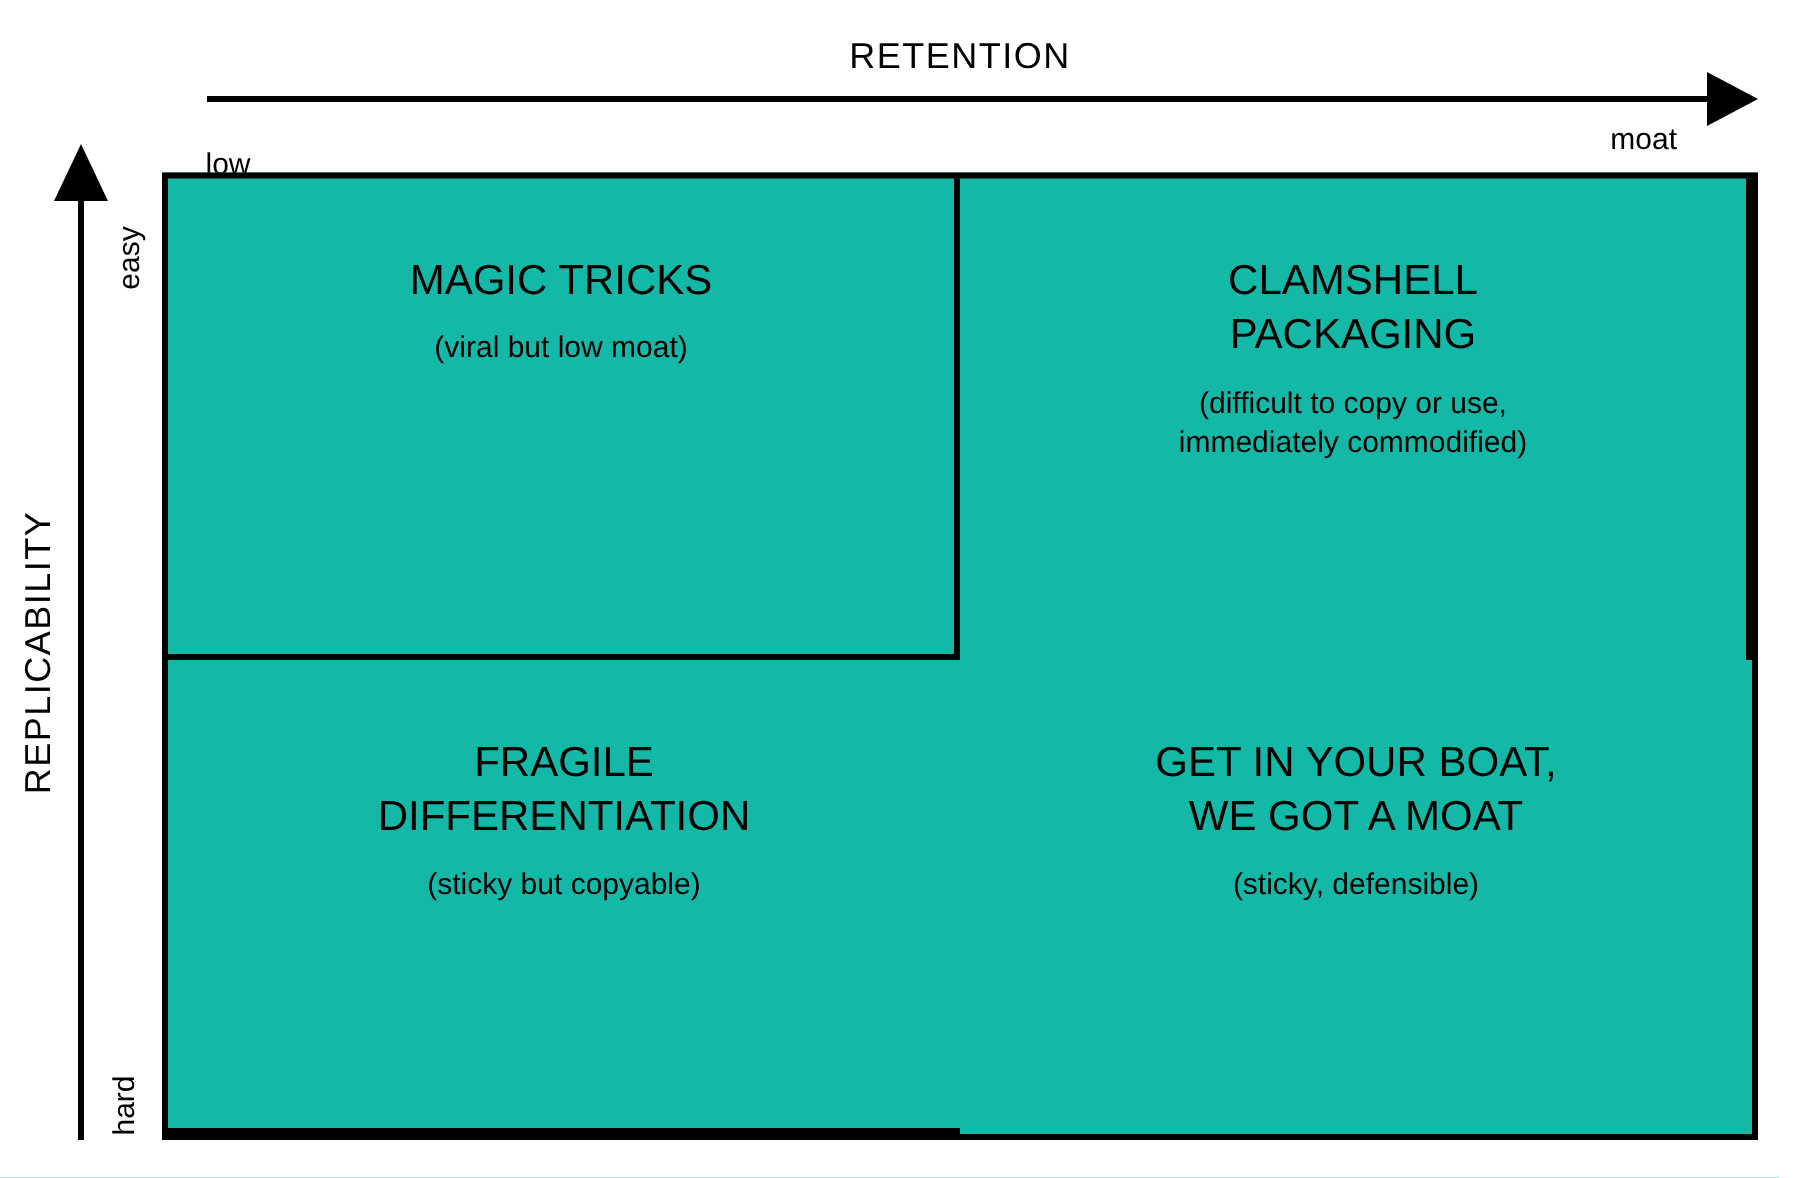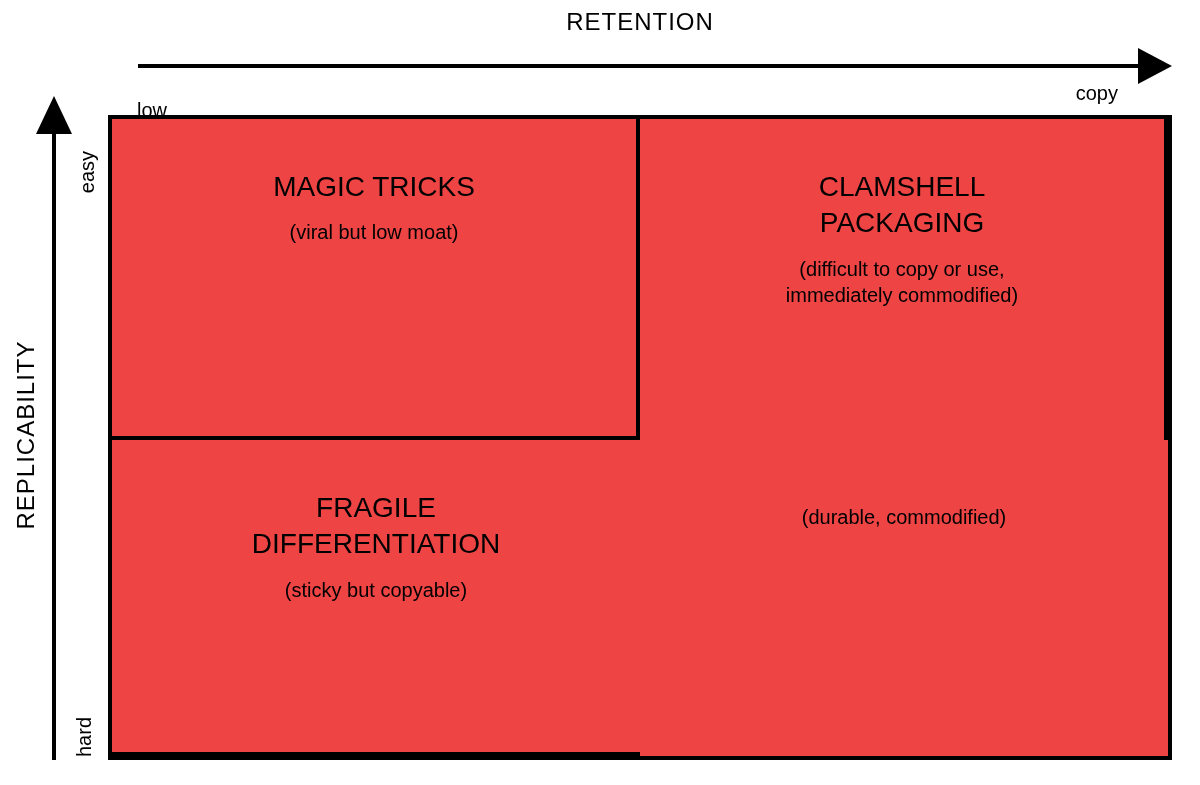--- a/index.html
+++ b/index.html
@@ -18,21 +18,21 @@
   .axis-svg {
     position: absolute;
     left: 0; top: 0;
     width: 1200px; height: 785px;
     pointer-events: none;
   }
 
   .x-axis-title {
     position: absolute;
     left: 108px;
-    top: 8px;
+    top: 24px;
     width: 1064px;
     text-align: center;
     font-size: 24px;
     letter-spacing: 1px;
     white-space: nowrap;
   }
 
   .x-label-low {
     position: absolute;
     left: 137px;
@@ -76,21 +76,21 @@
   .matrix {
     position: absolute;
     left: 108px;
     top: 115px;
     width: 1064px;
     height: 645px;
     border: 4px solid #000000;
     display: grid;
     grid-template-columns: 1fr 1fr;
     grid-template-rows: 321px 1fr;
-    background: #ef4444;
+    background: #14b8a6;
   }
 
   .quadrant {
     display: flex;
     flex-direction: column;
     align-items: center;
     text-align: center;
     padding-top: 50px;
   }
   .quadrant.q-left  { border-right: 4px solid #000000; }
@@ -118,21 +118,21 @@
 
     <line x1="138" y1="66" x2="1142" y2="66" stroke="#000000" stroke-width="4"></line>
     <polygon points="1138,48 1172,66 1138,84" fill="#000000"></polygon>
 
     <line x1="54" y1="760" x2="54" y2="128" stroke="#000000" stroke-width="4"></line>
     <polygon points="36,134 54,96 72,134" fill="#000000"></polygon>
   </svg>
 
   <div class="x-axis-title">RETENTION</div>
   <div class="x-label-low">low</div>
-  <div class="x-label-high">copy</div>
+  <div class="x-label-high">moat</div>
 
   <div class="rot y-axis-title">REPLICABILITY</div>
   <div class="rot y-label-easy">easy</div>
   <div class="rot y-label-hard">hard</div>
 
   <div class="matrix">
 
     <div class="quadrant q-left q-top">
       <div class="q-title">MAGIC TRICKS</div>
       <div class="q-subtitle">(viral but low moat)</div>
@@ -145,18 +145,20 @@
 immediately commodified)</div>
     </div>
 
     <div class="quadrant q-top">
       <div class="q-title">FRAGILE
 DIFFERENTIATION</div>
       <div class="q-subtitle">(sticky but copyable)</div>
     </div>
 
     <div class="quadrant">
-      <div class="q-subtitle">(durable, commodified)</div>
+      <div class="q-title">GET IN YOUR BOAT,
+WE GOT A MOAT</div>
+      <div class="q-subtitle">(sticky, defensible)</div>
     </div>
 
   </div>
 
 </div>
 
 </body></html>

